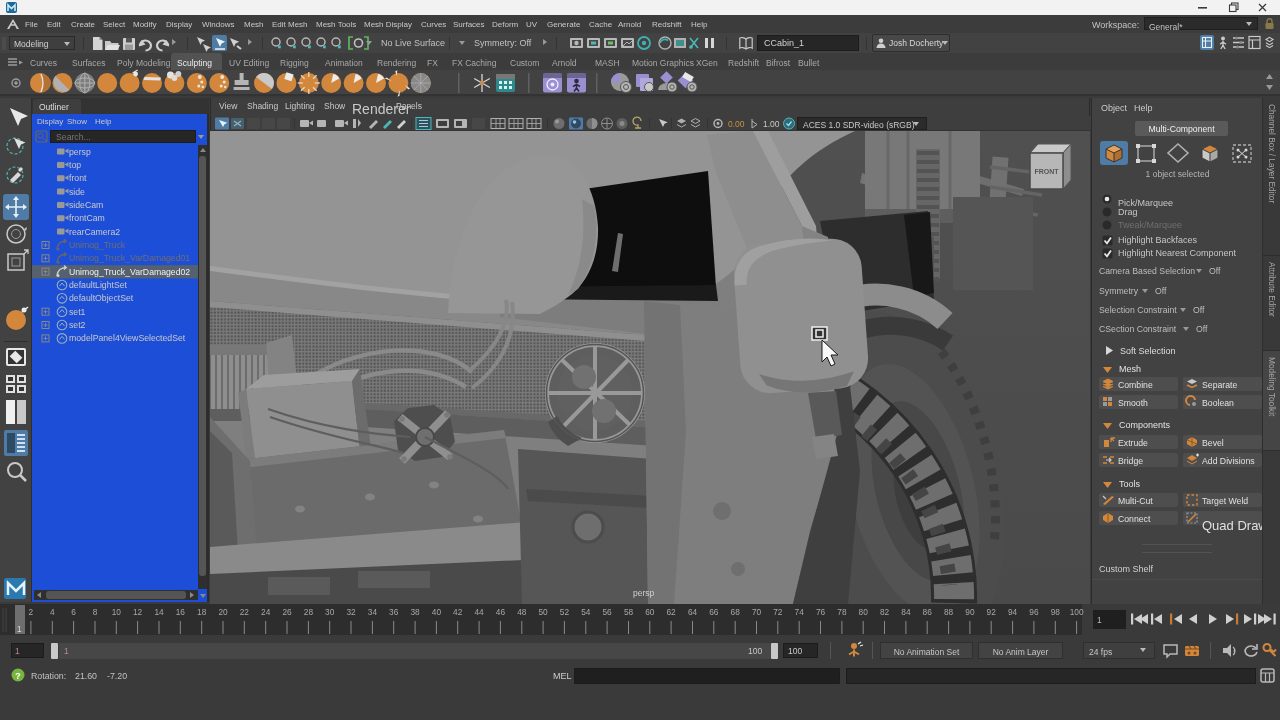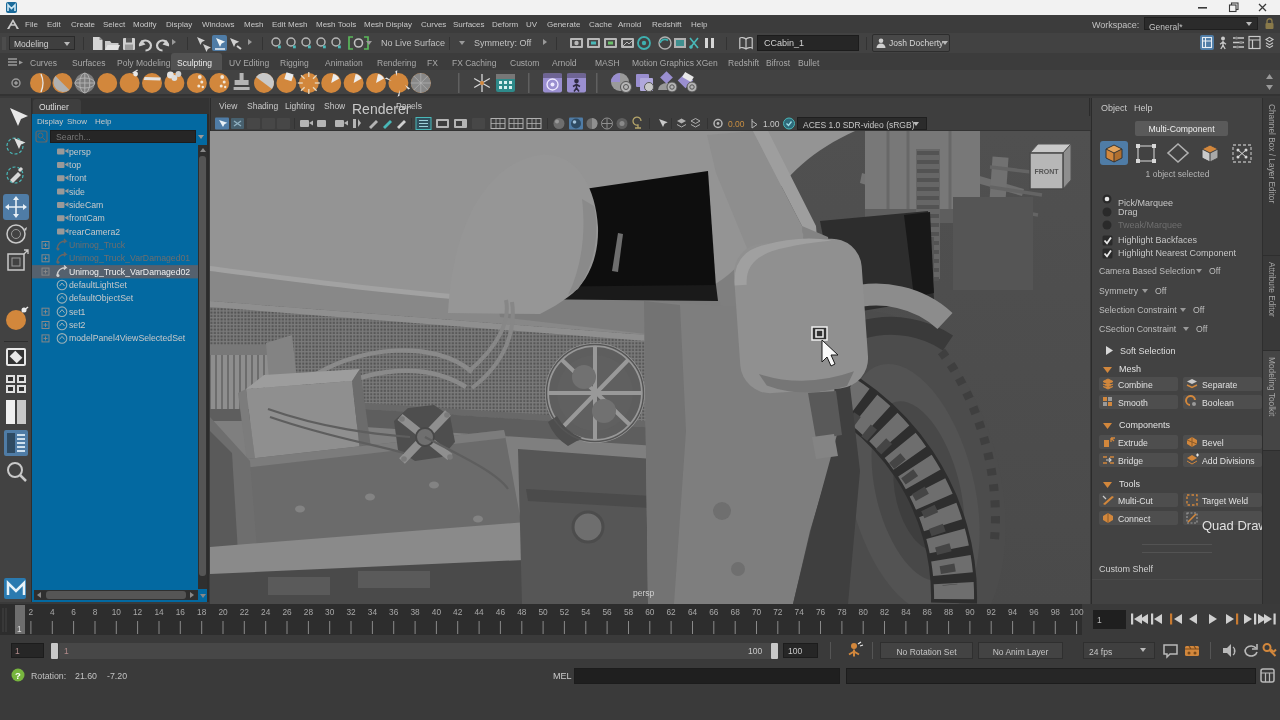--- a/index.html
+++ b/index.html
@@ -4,21 +4,21 @@
 html,body{width:1280px;height:720px;overflow:hidden;background:#3a3a3a}
 #root{position:absolute;top:0;left:0;width:1280px;height:720px;font-family:"Liberation Sans",sans-serif;background:#3a3a3a}
 .abs{position:absolute}
 .t{position:absolute;white-space:nowrap;color:#c6c6c6;font-size:9px}
 .titlebar{left:0;top:0;width:1280px;height:15px;background:#f2f2f2;color:#1c1c1c}
 .menubar{left:0;top:15px;width:1280px;height:18px;background:#3c3c3c}
 .statusline{left:0;top:33px;width:1280px;height:20px;background:#424242}
 .shelftabs{left:0;top:53px;width:1280px;height:17px;background:#3c3c3c}
 .shelfrow{left:0;top:70px;width:1280px;height:26px;background:#424242;border-bottom:2px solid #333}
 .toolbox{left:0;top:98px;width:32px;height:504px;background:#424242}
-.outliner{left:32px;top:98px;width:177px;height:504px;background:#0369a1}
+.outliner{left:32px;top:98px;width:177px;height:504px;background:#1d4ed8}
 .vp{left:210px;top:98px;width:880px;height:506px;background:#3e3e3e}
 .rpanel{left:1091px;top:98px;width:171px;height:506px;background:#424242}
 .sidetabs{left:1262px;top:98px;width:18px;height:506px;background:#393939}
 .timerow{left:0;top:604px;width:1280px;height:31px;background:#2d2d2d}
 .rangerow{left:0;top:635px;width:1280px;height:29px;background:#3a3a3a}
 .cmdrow{left:0;top:664px;width:1280px;height:23px;background:#3a3a3a}
 .field{position:absolute;background:#262626;border:1px solid #1c1c1c}
 .menuitem{position:absolute;top:5px;color:#c9c9c9;font-size:8px;white-space:nowrap}
 .vline{position:absolute;width:1px;background:#333}
 .dd{position:absolute;background:#2b2b2b;border:1px solid #1f1f1f;color:#c6c6c6;font-size:8.5px}
@@ -1040,21 +1040,21 @@
 <div class="t" style="left:748px;top:11px;font-size:8.5px;color:#c9c9c9">100</div>
 <div class="abs" style="left:771px;top:8px;width:7px;height:16px;background:#c9c9c9;border-radius:1px"></div>
 <div class="field" style="left:783px;top:8px;width:35px;height:15px;color:#c9c9c9;font-size:8.5px;padding:2px 4px">100</div>
 <div class="vline" style="left:830px;top:7px;height:17px;background:#555"></div>
 <svg style="left:846px;top:7px" width="17" height="17">
         <circle cx="8" cy="4" r="3" fill="#d2873c"></circle>
         <path d="M8,7.5 v7 M8,9.5 l-5,3 M8,9.5 l5,3" stroke="#d2873c" stroke-width="2"></path>
         <path d="M12,2 l3,-2 m-1,4 l3,-1" stroke="#e8e8e8" stroke-width="1.3"></path>
       </svg>
 <div class="vline" style="left:872px;top:7px;height:17px;background:#555"></div>
-<div class="dd" style="left:880px;top:7px;width:93px;height:17px;background:#434343;border:1px solid #2f2f2f;text-align:center;padding-top:3.5px;font-size:8.5px">No Rotation Set</div>
+<div class="dd" style="left:880px;top:7px;width:93px;height:17px;background:#434343;border:1px solid #2f2f2f;text-align:center;padding-top:3.5px;font-size:8.5px">No Animation Set</div>
 <div class="dd" style="left:978px;top:7px;width:85px;height:17px;background:#434343;border:1px solid #2f2f2f;text-align:center;padding-top:3.5px;font-size:8.5px">No Anim Layer</div>
 <div class="dd" style="left:1083px;top:7px;width:72px;height:17px;background:#3f3f3f;border:1px solid #2f2f2f;padding:3.5px 5px;font-size:8.5px">24 fps</div>
       <div class="arrow-d" style="left:1140px;top:13px"></div>
 <svg style="left:1162px;top:8px" width="17" height="15">
         <path d="M2,2 h13 v9 h-7 l-3,3 v-3 h-3 z" fill="none" stroke="#b9b9b9" stroke-width="1.5"></path>
       </svg>
 <svg style="left:1184px;top:8px" width="17" height="15">
         <rect x="1" y="3" width="14" height="10" rx="1.5" fill="#d2873c"></rect>
         <path d="M1,6 h14 M5,3 l2,3 M10,3 l2,3" stroke="#7a4a1a" stroke-width="1.2"></path>
         <circle cx="5" cy="10" r="1.5" fill="#7a4a1a"></circle>

